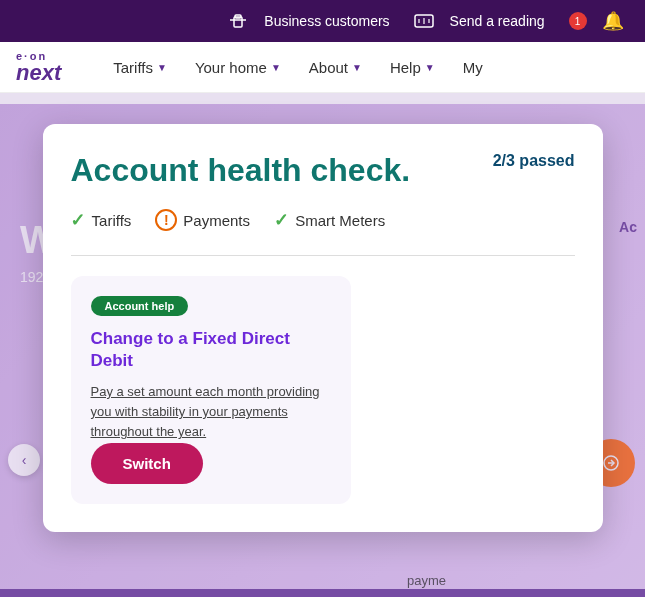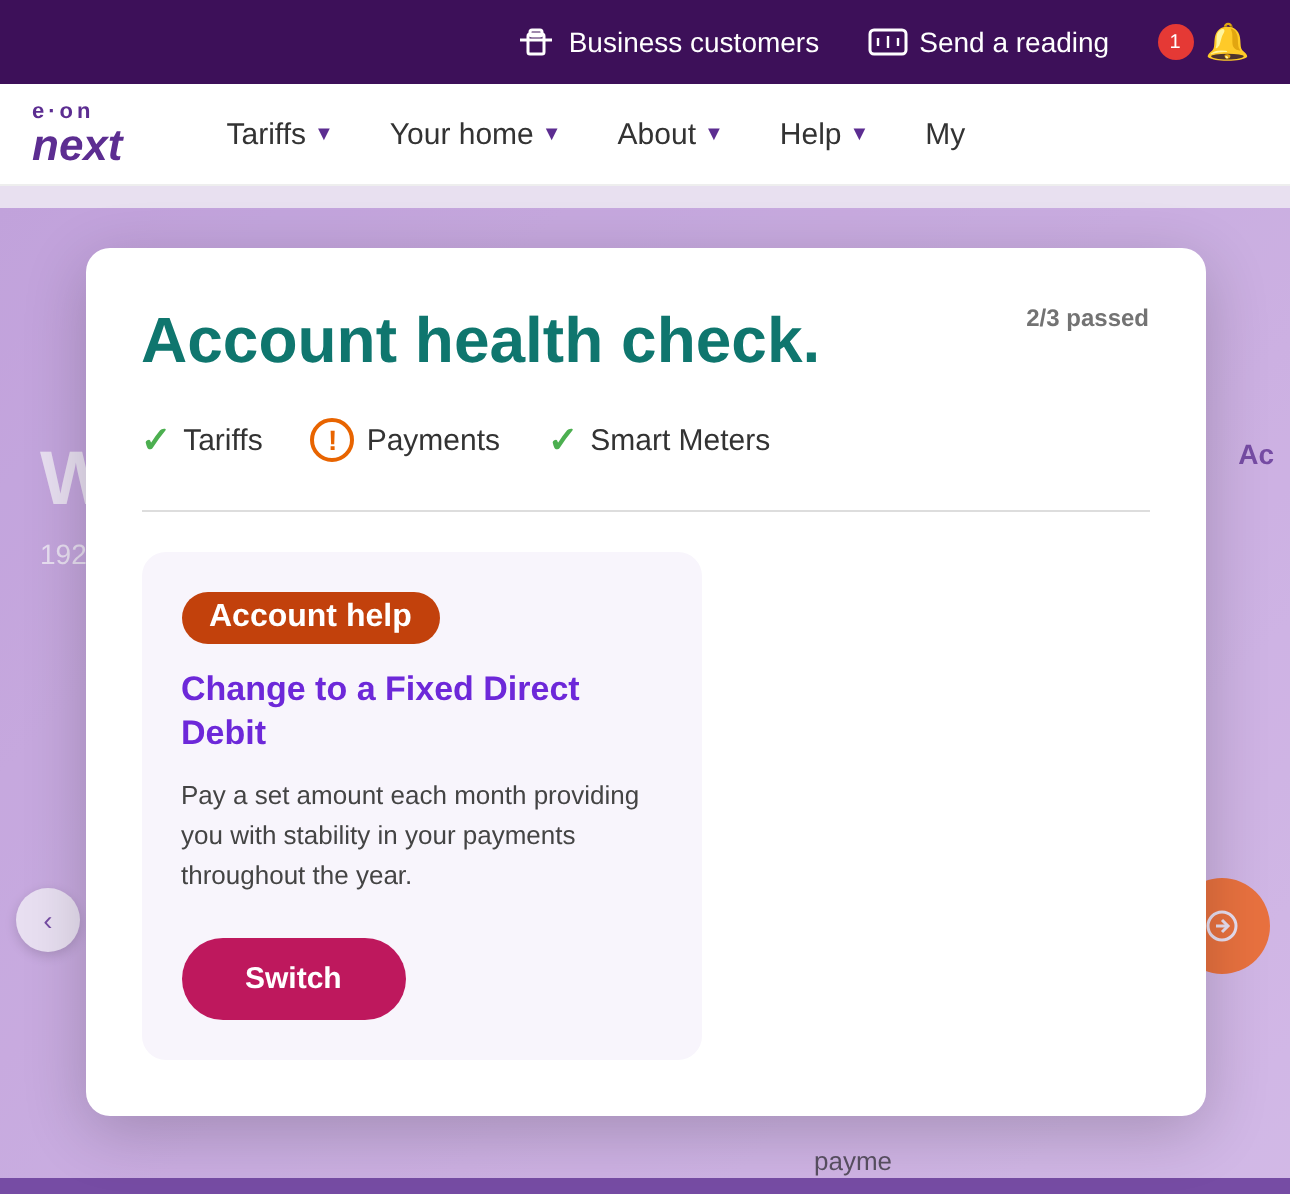--- a/index.html
+++ b/index.html
@@ -18,21 +18,21 @@
       height: 42px;
       display: flex;
       align-items: center;
       justify-content: flex-end;
       padding: 0 20px;
       gap: 24px;
     }
     .top-bar-item {
       display: flex;
       align-items: center;
-      gap: 6px;
+      gap: 16px;
       color: white;
       font-size: 14px;
       cursor: pointer;
     }
     .top-bar-icon {
       width: 20px;
       height: 16px;
       display: inline-flex;
       align-items: center;
       justify-content: center;
@@ -220,23 +220,23 @@
       margin-bottom: 20px;
     }
 
     .modal-title {
       font-size: 32px;
       font-weight: 900;
       color: #0f766e;
     }
 
     .modal-score {
-      font-size: 12px;
+      font-size: 16px;
       font-weight: bold;
-      color: #737373;
+      color: #0c4a6e;
     }
 
     .checks-row {
       display: flex;
       align-items: center;
       gap: 24px;
       margin-bottom: 24px;
     }
 
     .check-item {
@@ -268,43 +268,43 @@
 
     
     .card {
       background: #f8f5fc;
       border-radius: 12px;
       padding: 20px;
       max-width: 280px;
     }
 
     .card-badge {
-      background: #c2410c;
+      background: #15803d;
       color: white;
       border-radius: 20px;
       padding: 4px 14px;
-      font-size: 16px;
+      font-size: 11px;
       font-weight: 600;
       display: inline-block;
       margin-bottom: 12px;
     }
 
     .card-title {
       font-size: 17px;
       font-weight: 800;
       color: #6d28d9;
       margin-bottom: 10px;
       line-height: 1.3;
     }
 
     .card-desc {
       font-size: 13px;
       color: #444;
       line-height: 1.55;
-      margin-bottom: 20px;
+      text-decoration: underline;
     }
 
     .switch-btn {
       background: #be185d;
       color: white;
       border: none;
       border-radius: 24px;
       padding: 12px 32px;
       font-size: 15px;
       font-weight: 700;

